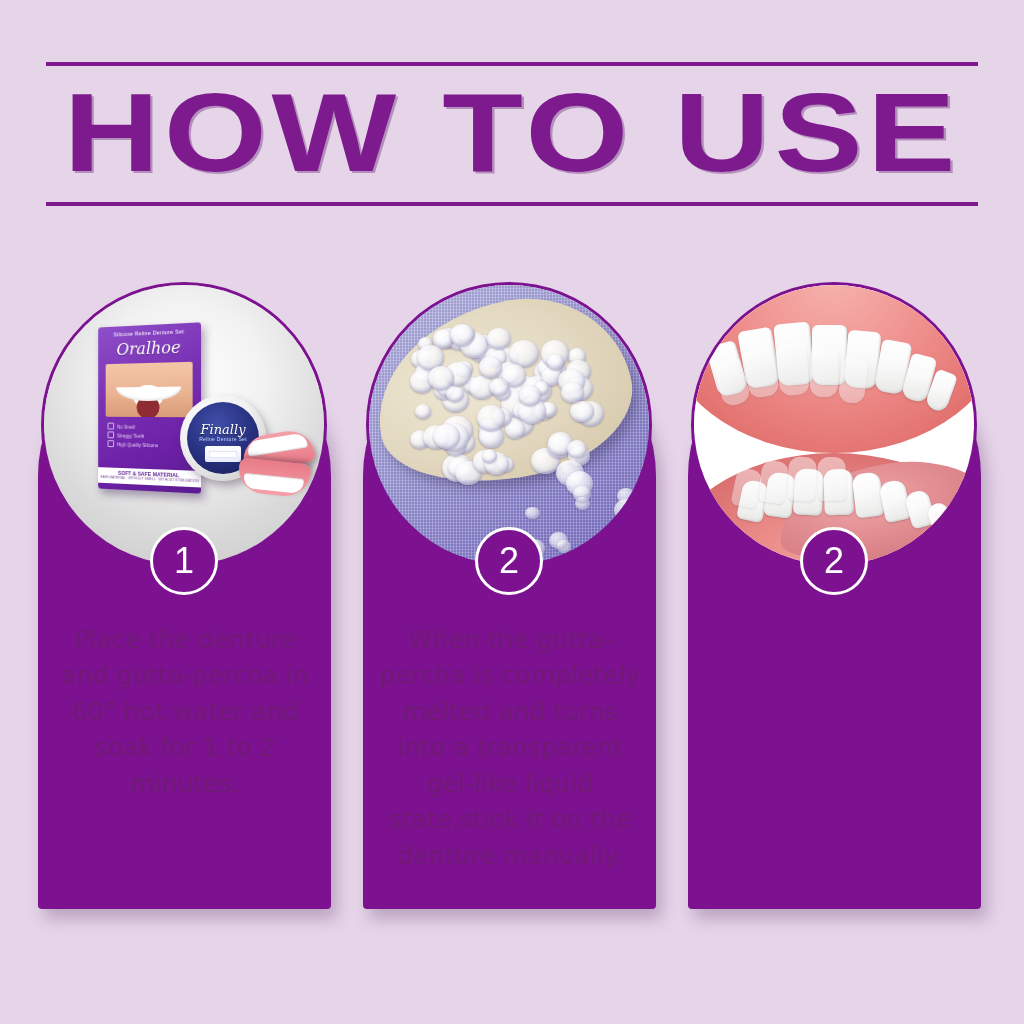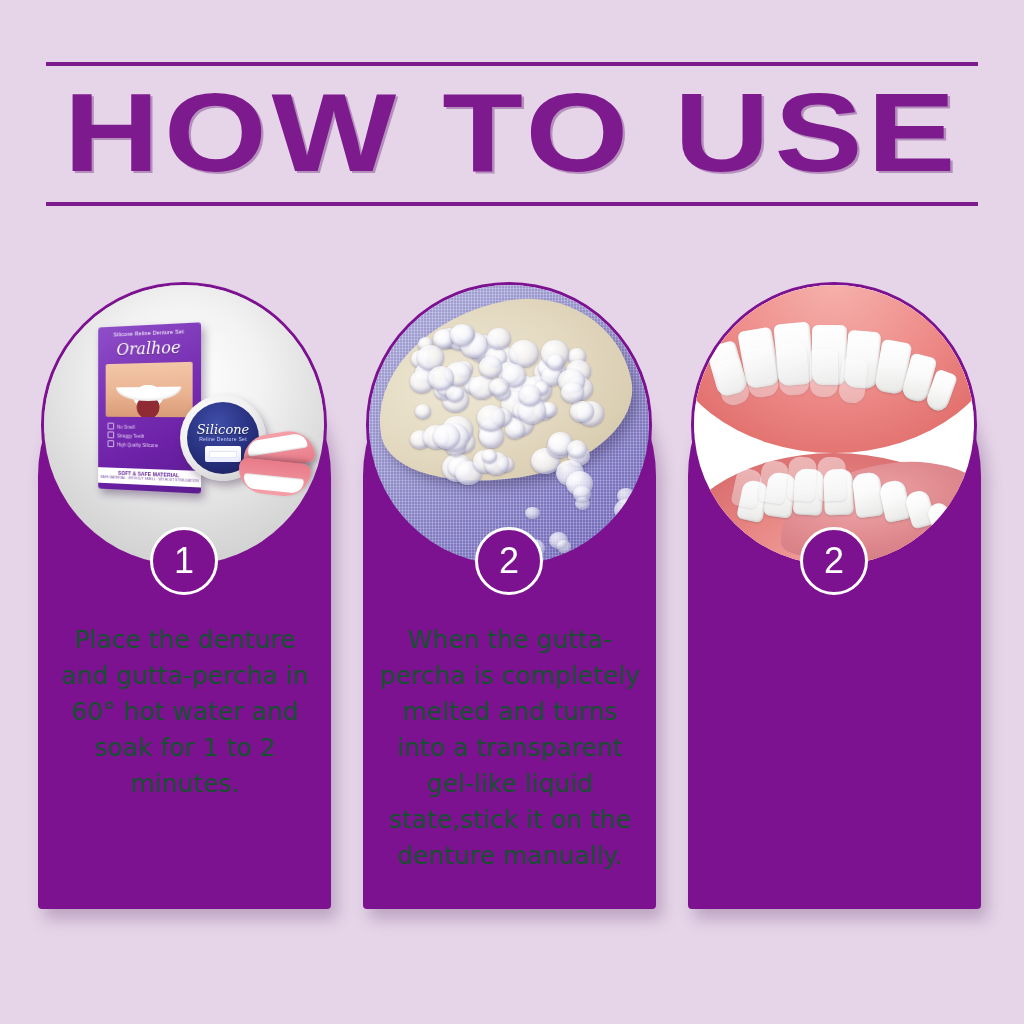--- a/index.html
+++ b/index.html
@@ -275,21 +275,21 @@
     line-height:1;
   }
   .badge.b1{ left:150px; top:245px; }
   .badge.b2{ left:475px; top:245px; }
   .badge.b3{ left:800px; top:245px; }
 
   
   .steptext{
     position:absolute;
     width:268px;
-    color:#14532d;
+    color:#701a75;
     font-family:"DejaVu Sans", sans-serif;
     font-size:25px;
     line-height:36px;
     text-align:center;
   }
   .steptext.t1{ left:51px; top:340px; }
   .steptext.t2{ left:376px; top:340px; }
   .steptext.t3{ left:701px; top:340px; }
 </style>
 </head>
@@ -319,21 +319,21 @@
           <span>High Quality Silicone</span>
         </div>
         <div class="bx-band">
           <b>SOFT &amp; SAFE MATERIAL</b>
           <i>SAFE MATERIAL · WITHOUT SMELL · WITHOUT STIMULATION</i>
         </div>
       </div>
 
       <div class="jar">
         <div class="lid">
-          <div class="sil">Silicone</div>
+          <div class="sil">Finally</div>
           <div class="sub">Reline Denture Set</div>
           <div class="mini"></div>
         </div>
       </div>
 
       <div class="denture">
         <div class="arch up"></div>
         <div class="arch lo"></div>
       </div>
     </div>

